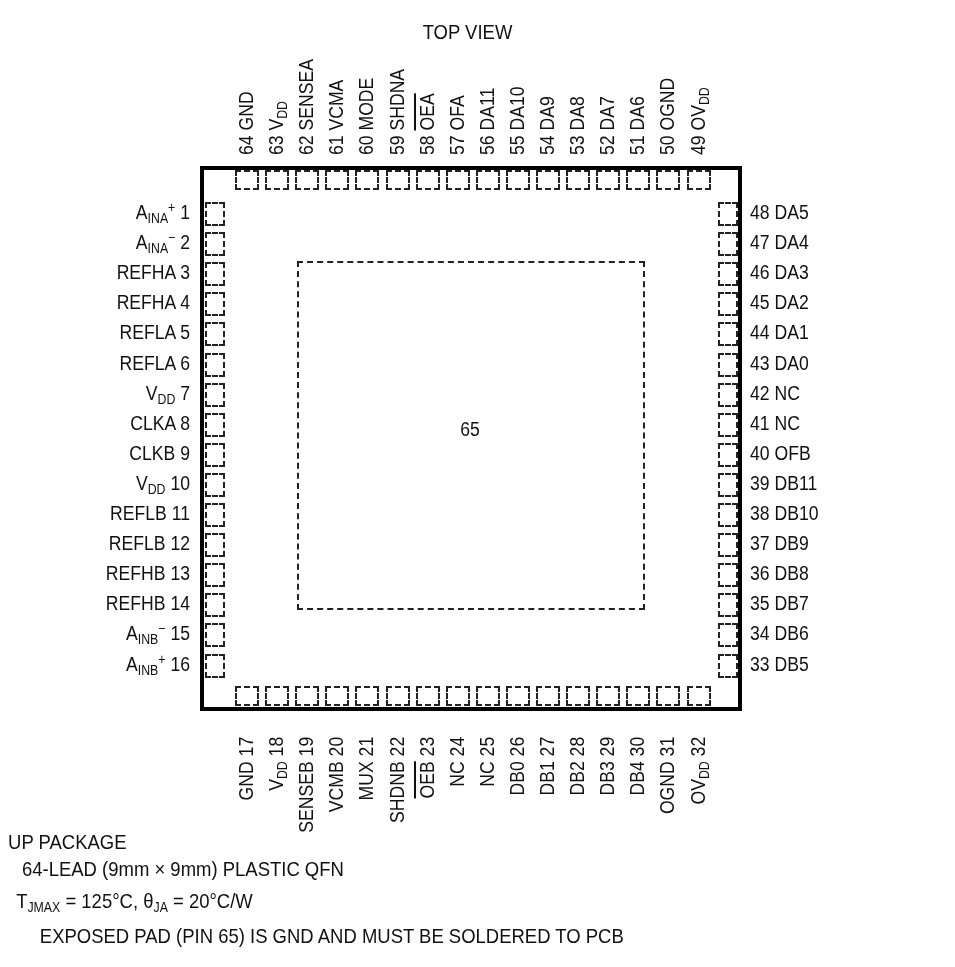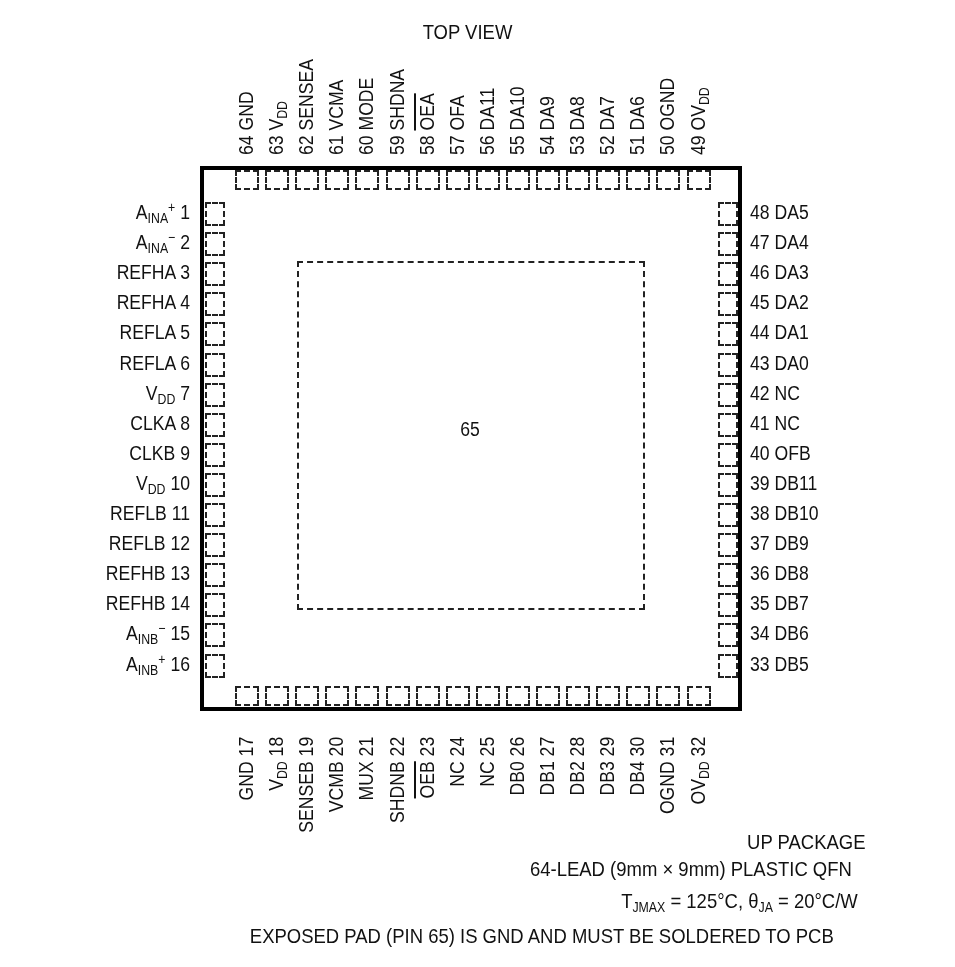--- a/index.html
+++ b/index.html
@@ -15,21 +15,21 @@
   .pad.v { width:24px; height:20px; }
   .lbl { position:absolute; font-size:20px; white-space:nowrap; line-height:22px; }
   .lbl.left { text-align:right; width:180px; transform:scaleX(0.88); transform-origin:right center; }
   .lbl.right { text-align:left; width:150px; transform:scaleX(0.88); transform-origin:left center; }
   .vlbl { position:absolute; font-size:20px; white-space:nowrap; line-height:22px; }
   .vlbl.top { transform-origin:left bottom; transform:rotate(-90deg) scaleX(0.88); }
   .vlbl.bot { transform-origin:left top; transform:rotate(-90deg) scaleX(0.88); text-align:right; width:140px; }
   sub { font-size:14px; vertical-align:-4px; line-height:0; }
   sup { font-size:14px; vertical-align:7px; line-height:0; }
   .ol { text-decoration:overline; }
-  .foot { left:0; width:874px; text-align:right; font-size:21px; }
+  .foot { left:0; width:874px; text-align:left; font-size:21px; }
   .foot span.inner { display:inline-block; transform:scaleX(0.88); }
 </style>
 </head>
 <body>
 
 <div class="abs title">TOP VIEW</div>
 
 <div class="abs" id="pkg"></div>
 <div class="abs" id="epad"></div>
 <div class="abs epad-label">65</div>

